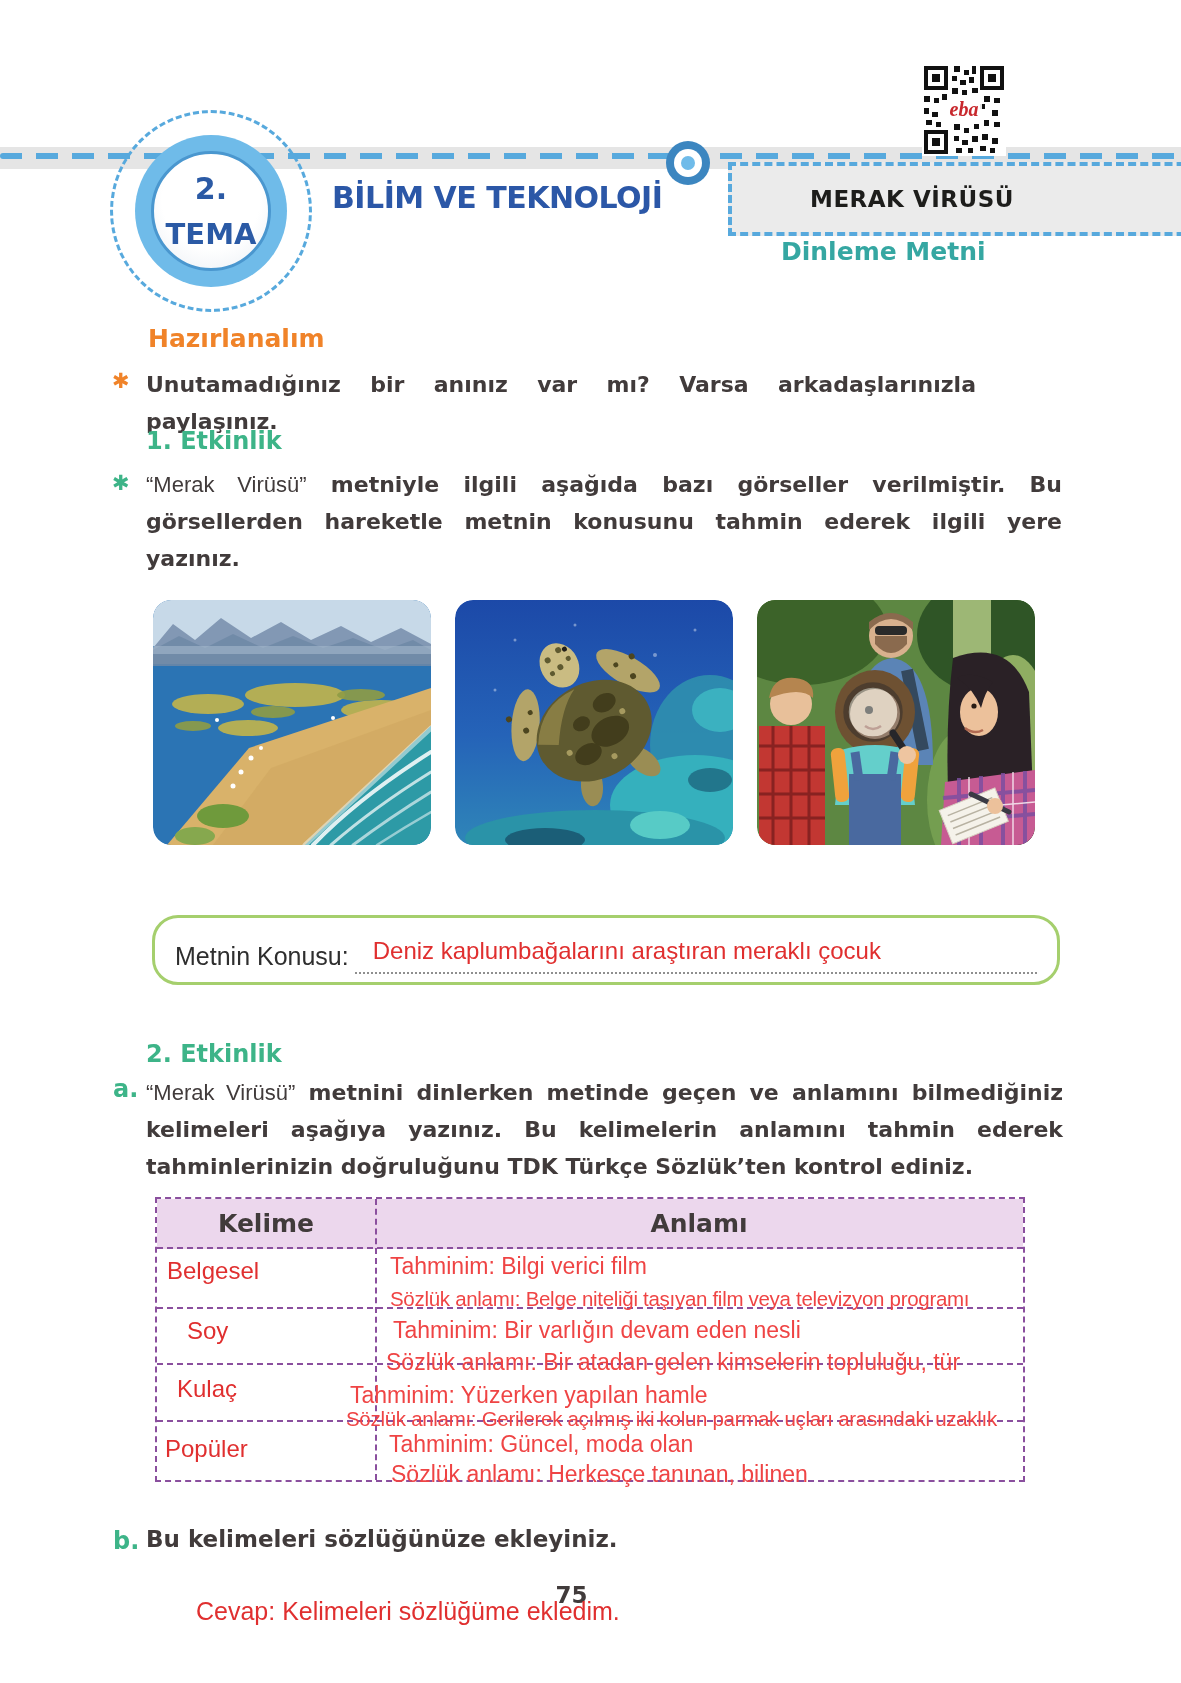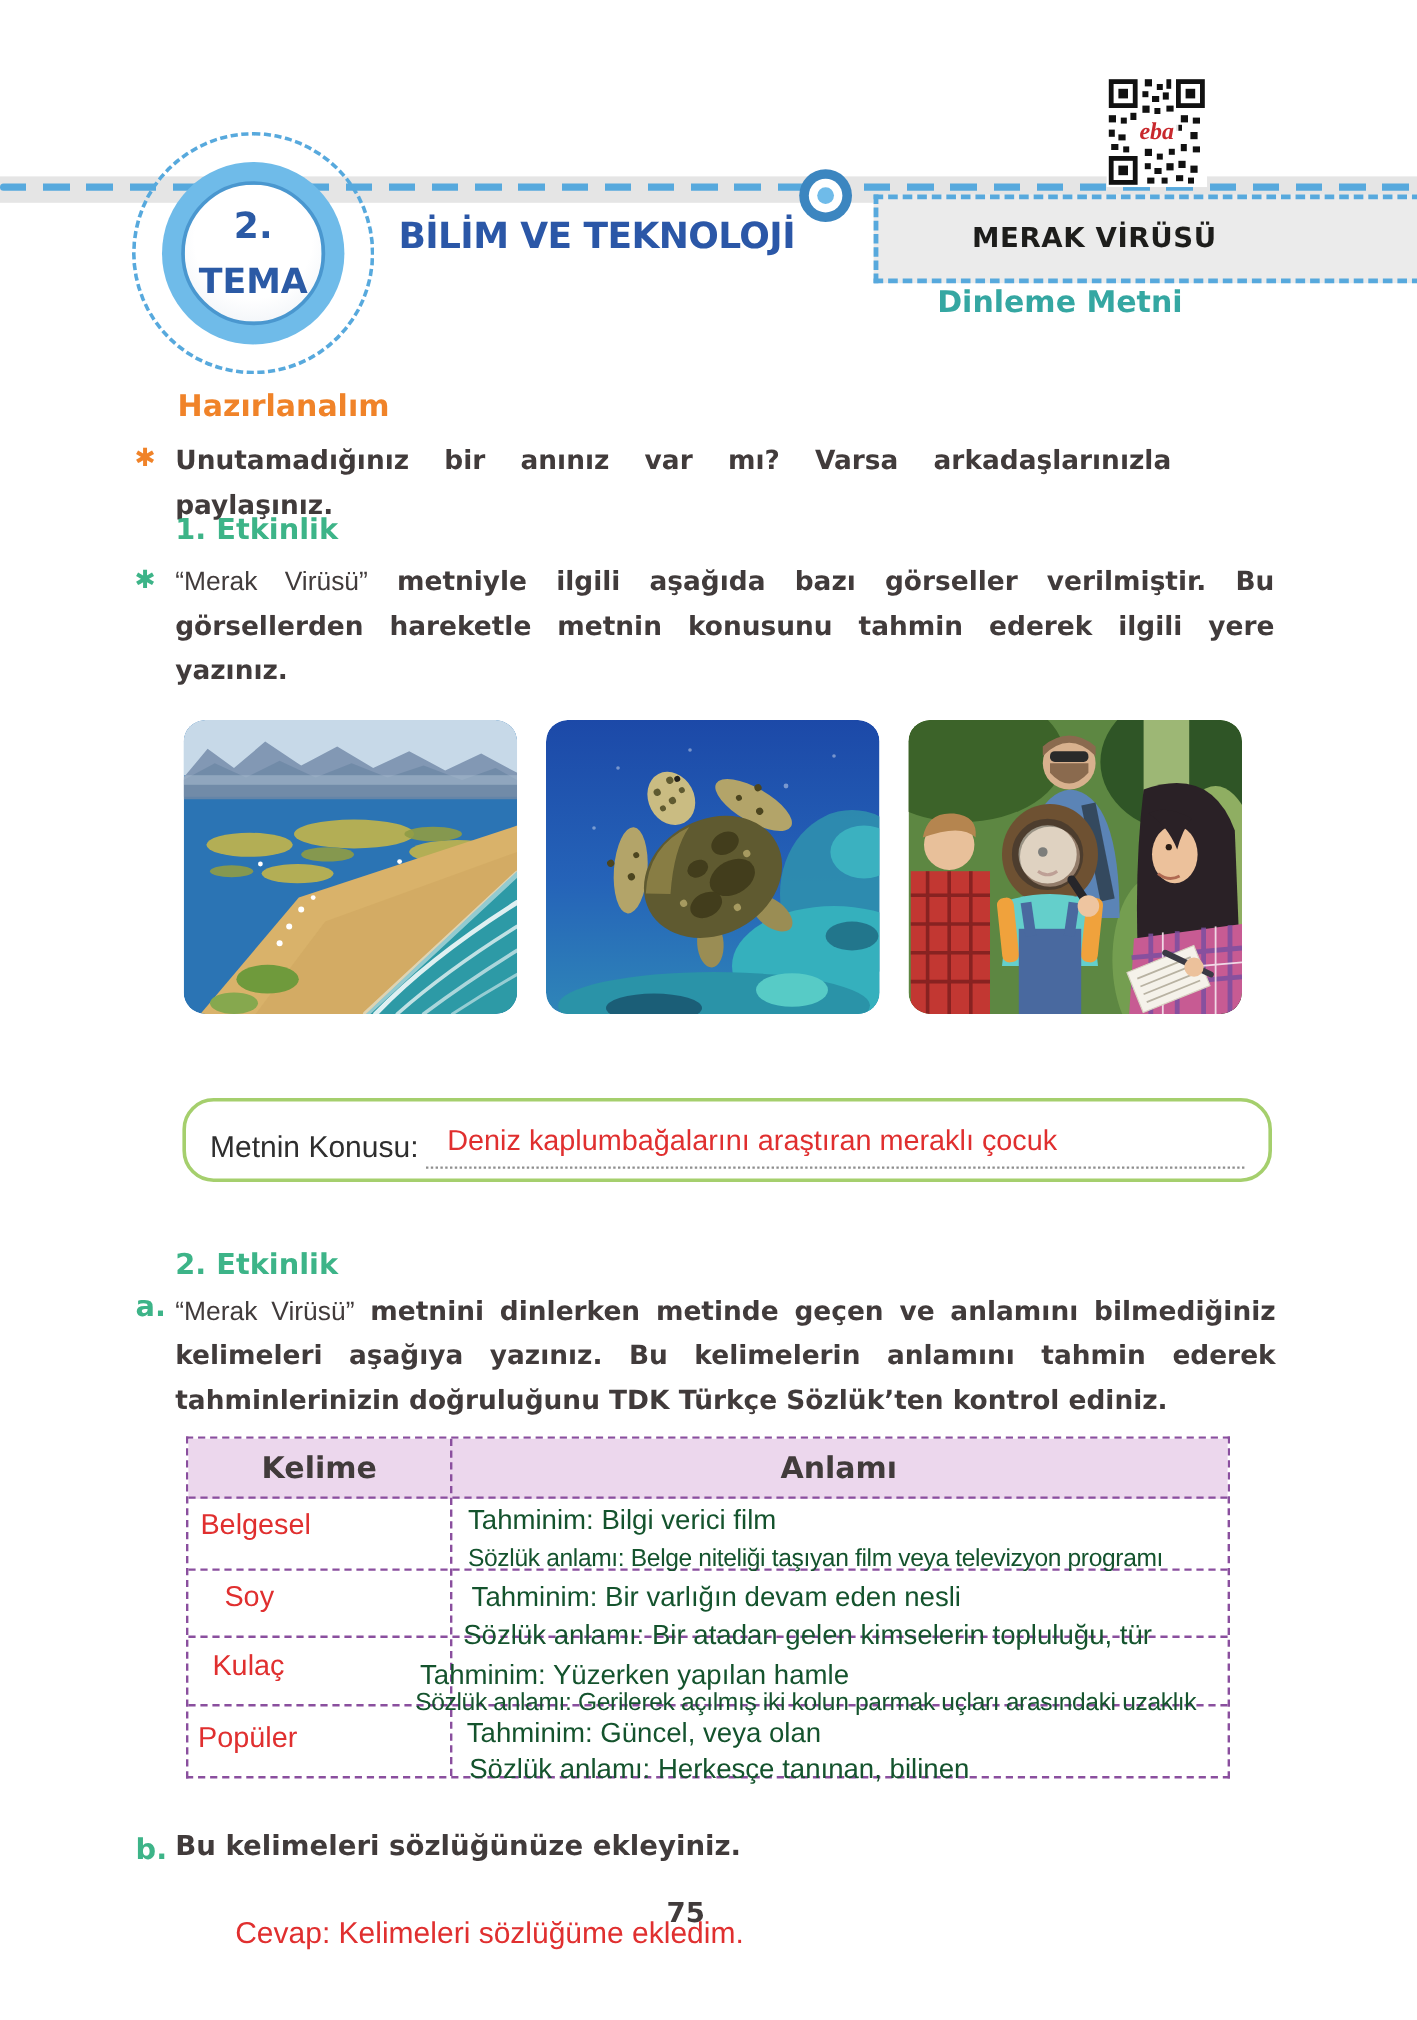--- a/index.html
+++ b/index.html
@@ -86,21 +86,21 @@
          font-size:25px;font-weight:bold;color:#413b3b;}
   .wt-h2{flex:1;display:flex;align-items:center;justify-content:center;
          font-size:25px;font-weight:bold;color:#413b3b;}
   .wt-vline{position:absolute;left:218px;top:0;bottom:0;border-left:2px dashed #8a4f9e;}
   .wt-hline{position:absolute;left:0;width:100%;border-top:2px dashed #8a4f9e;}
   .hl1{top:108px;} .hl2{top:164px;} .hl3{top:221px;}
   .wt-word{position:absolute;font-family:"Liberation Sans",sans-serif;font-size:24px;color:#e02f2f;}
   .w0{left:10px;top:58px;} .w1{left:30px;top:118px;} .w2{left:20px;top:176px;} .w3{left:8px;top:236px;}
 
   
-  .ann{position:absolute;font-family:"Liberation Sans",sans-serif;font-size:23px;color:#14532d;white-space:nowrap;}
+  .ann{position:absolute;font-family:"Liberation Sans",sans-serif;font-size:23px;color:#ef4444;white-space:nowrap;}
   .ann.small{font-size:20.5px;letter-spacing:-0.3px;}
   .a0g{left:390px;top:1253px;} .a0d{left:390px;top:1287px;}
   .a1g{left:393px;top:1317px;} .a1d{left:386px;top:1349px;}
   .a2g{left:350px;top:1382px;} .a2d{left:346px;top:1407px;}
   .a3g{left:389px;top:1431px;} .a3d{left:391px;top:1461px;}
 
   .page-num{position:absolute;left:0;top:1582px;width:1143px;text-align:center;
             font-size:23px;font-weight:bold;color:#413b3b;}
   .cevap{position:absolute;left:196px;top:1597px;font-size:25px;}
 </style>
@@ -413,21 +413,21 @@
     <div class="wt-word w2">Kulaç</div>
     <div class="wt-word w3">Popüler</div>
   </div>
 
   <div class="ann a0g">Tahminim: Bilgi verici film</div>
   <div class="ann a0d small">Sözlük anlamı: Belge niteliği taşıyan film veya televizyon programı</div>
   <div class="ann a1g">Tahminim: Bir varlığın devam eden nesli</div>
   <div class="ann a1d">Sözlük anlamı: Bir atadan gelen kimselerin topluluğu, tür</div>
   <div class="ann a2g">Tahminim: Yüzerken yapılan hamle</div>
   <div class="ann a2d small">Sözlük anlamı: Gerilerek açılmış iki kolun parmak uçları arasındaki uzaklık</div>
-  <div class="ann a3g">Tahminim: Güncel, veya olan</div>
+  <div class="ann a3g">Tahminim: Güncel, moda olan</div>
   <div class="ann a3d">Sözlük anlamı: Herkesçe tanınan, bilinen</div>
 
   <span class="item-label lab-b">b.</span>
   <p class="par-item-b">Bu kelimeleri sözlüğünüze ekleyiniz.</p>
 
   <div class="page-num">75</div>
   <div class="cevap red-hand">Cevap: Kelimeleri sözlüğüme ekledim.</div>
 
 </div>
 

